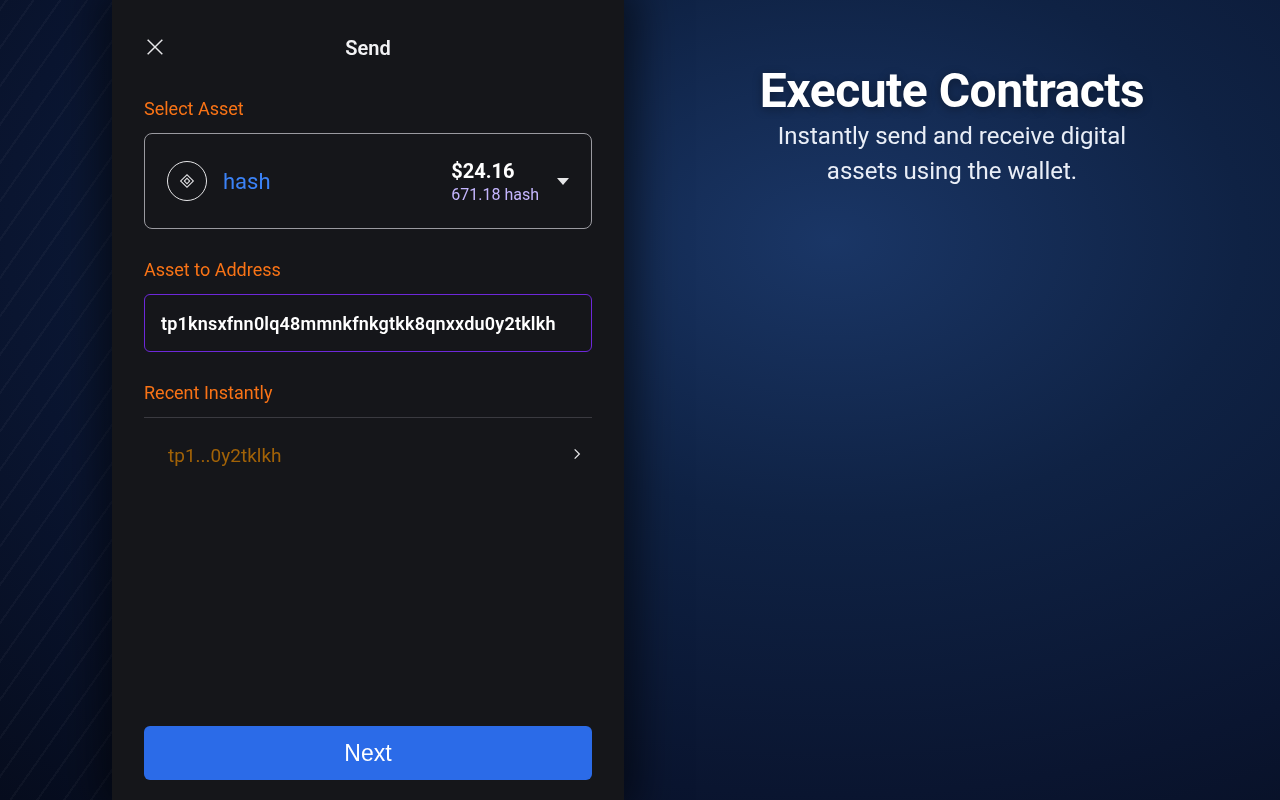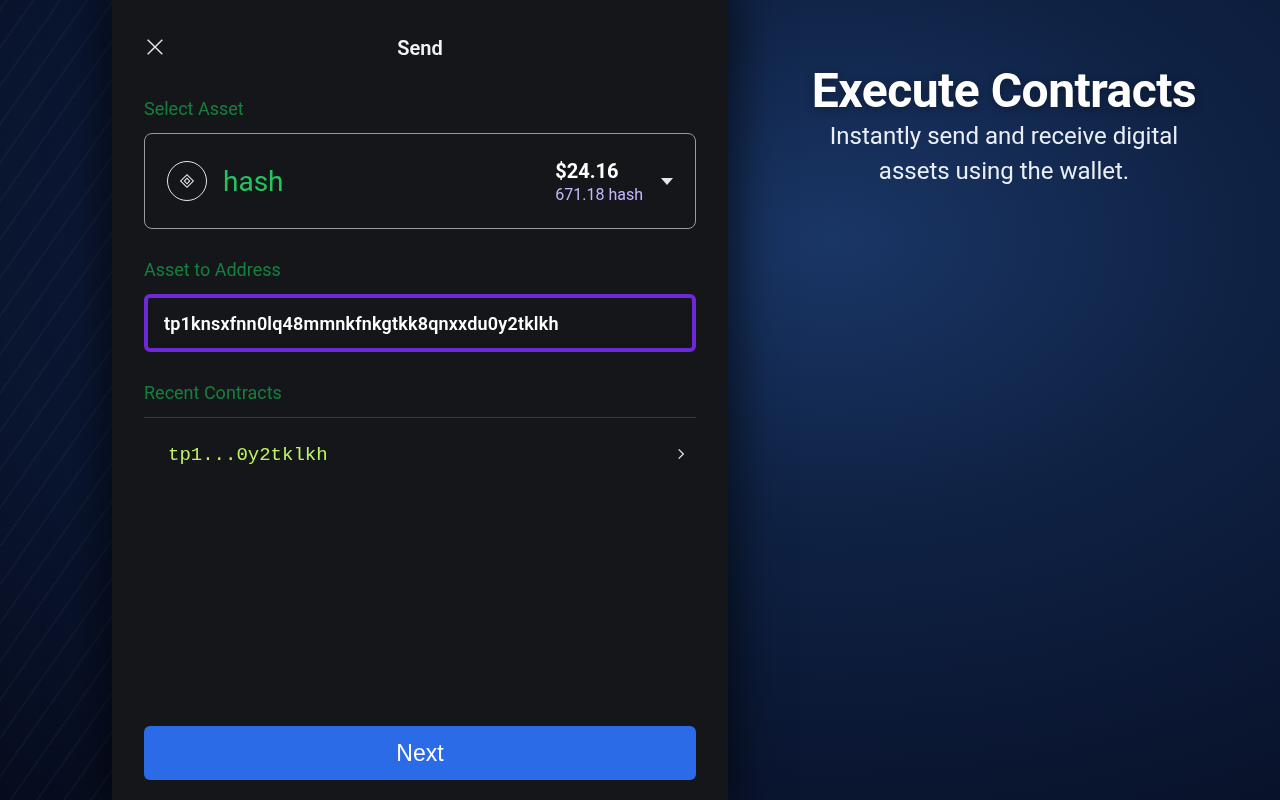--- a/index.html
+++ b/index.html
@@ -10,60 +10,60 @@
   }
   
   .bg-stripes {
     position:absolute; left:-60px; top:-60px; width:280px; height:920px;
     background: repeating-linear-gradient(125deg, rgba(255,255,255,0.03) 0 2px, transparent 2px 22px);
     pointer-events:none;
   }
   .wallet-panel {
     position:relative;
     margin-left:112px;
-    width:616px; height:800px;
+    width:512px; height:800px;
     background:#15161a;
     box-shadow: 0 0 40px 12px rgba(0,0,0,0.55);
     display:flex; flex-direction:column;
     padding:32px 32px 20px 32px;
   }
   .panel-header { display:flex; align-items:center; justify-content:center; position:relative; height:32px; margin-bottom:34px; }
   .close-btn { position:absolute; left:0; top:4px; cursor:pointer; }
   .close-btn svg { width:22px; height:22px; stroke:#e6e6e8; stroke-width:1.6; }
   .panel-title { color:#f2f2f4; font-size:20px; font-weight:600; }
-  .section-label { color:#15803d; font-size:18px; font-weight:400; margin-bottom:14px; }
+  .section-label { color:#f97316; font-size:18px; font-weight:400; margin-bottom:14px; }
   .asset-select {
     border:1px solid #9a9aa0; border-radius:8px;
     height:96px; display:flex; align-items:center; padding:0 22px;
     cursor:pointer; margin-bottom:30px;
   }
   .asset-icon {
     width:40px; height:40px; border:1.5px solid #e6e6e8; border-radius:50%;
     display:flex; align-items:center; justify-content:center; margin-right:16px;
     flex-shrink:0;
   }
   .asset-icon svg { width:18px; height:18px; stroke:#e6e6e8; stroke-width:1.4; fill:none; }
-  .asset-name { color:#22c55e; font-size:28px; font-weight:400; flex:1; }
+  .asset-name { color:#3b82f6; font-size:22px; font-weight:400; flex:1; }
   .asset-values { text-align:left; margin-right:18px; }
   .asset-usd { color:#fff; font-size:20px; font-weight:700; }
   .asset-bal { color:#c4b5fd; font-size:16px; margin-top:2px; }
   .caret { width:0; height:0; border-left:6px solid transparent; border-right:6px solid transparent; border-top:7px solid #e6e6e8; }
   .address-input {
-    width:100%; height:58px; border:4px solid #6d28d9; border-radius:6px;
+    width:100%; height:58px; border:1px solid #6d28d9; border-radius:6px;
     background:transparent; color:#fff; font-size:18px; font-weight:600;
     padding:0 16px; outline:none; margin-bottom:30px;
     font-family:inherit; letter-spacing:0.2px;
   }
   .recent-block { margin-bottom:auto; }
   .recent-divider { height:1px; background:#3a3a40; margin:10px 0 0 0; }
   .recent-item {
     display:flex; align-items:center; justify-content:space-between;
     padding:26px 8px 26px 24px; cursor:pointer;
   }
-  .recent-addr { color:#bef264; font-size:19px;font-family:Liberation Mono, monospace; }
+  .recent-addr { color:#a16207; font-size:19px; }
   .chevron svg { width:14px; height:14px; stroke:#e6e6e8; stroke-width:2.2; fill:none; }
   .next-btn {
     height:54px; border:none; border-radius:6px; background:#2b6be8;
     color:#fff; font-size:23px; font-weight:500; cursor:pointer;
     margin-bottom:0px;
   }
 
   .promo {
     flex:1; display:flex; flex-direction:column; align-items:center;
     padding-top:62px;
@@ -103,21 +103,21 @@
       <div class="asset-bal">671.18 hash</div>
     </div>
     <div class="caret"></div>
   </div>
 
   <div class="section-label">Asset to Address</div>
 
   <input class="address-input" type="text" value="tp1knsxfnn0lq48mmnkfnkgtkk8qnxxdu0y2tklkh" style="">
 
   <div class="recent-block">
-    <div class="section-label">Recent Contracts</div>
+    <div class="section-label">Recent Instantly</div>
     <div class="recent-divider"></div>
     <div class="recent-item">
       <div class="recent-addr">tp1...0y2tklkh</div>
       <div class="chevron">
         <svg viewBox="0 0 24 24">
             <polyline points="8,4 16,12 8,20"></polyline>
           </svg>
       </div>
     </div>
   </div>

